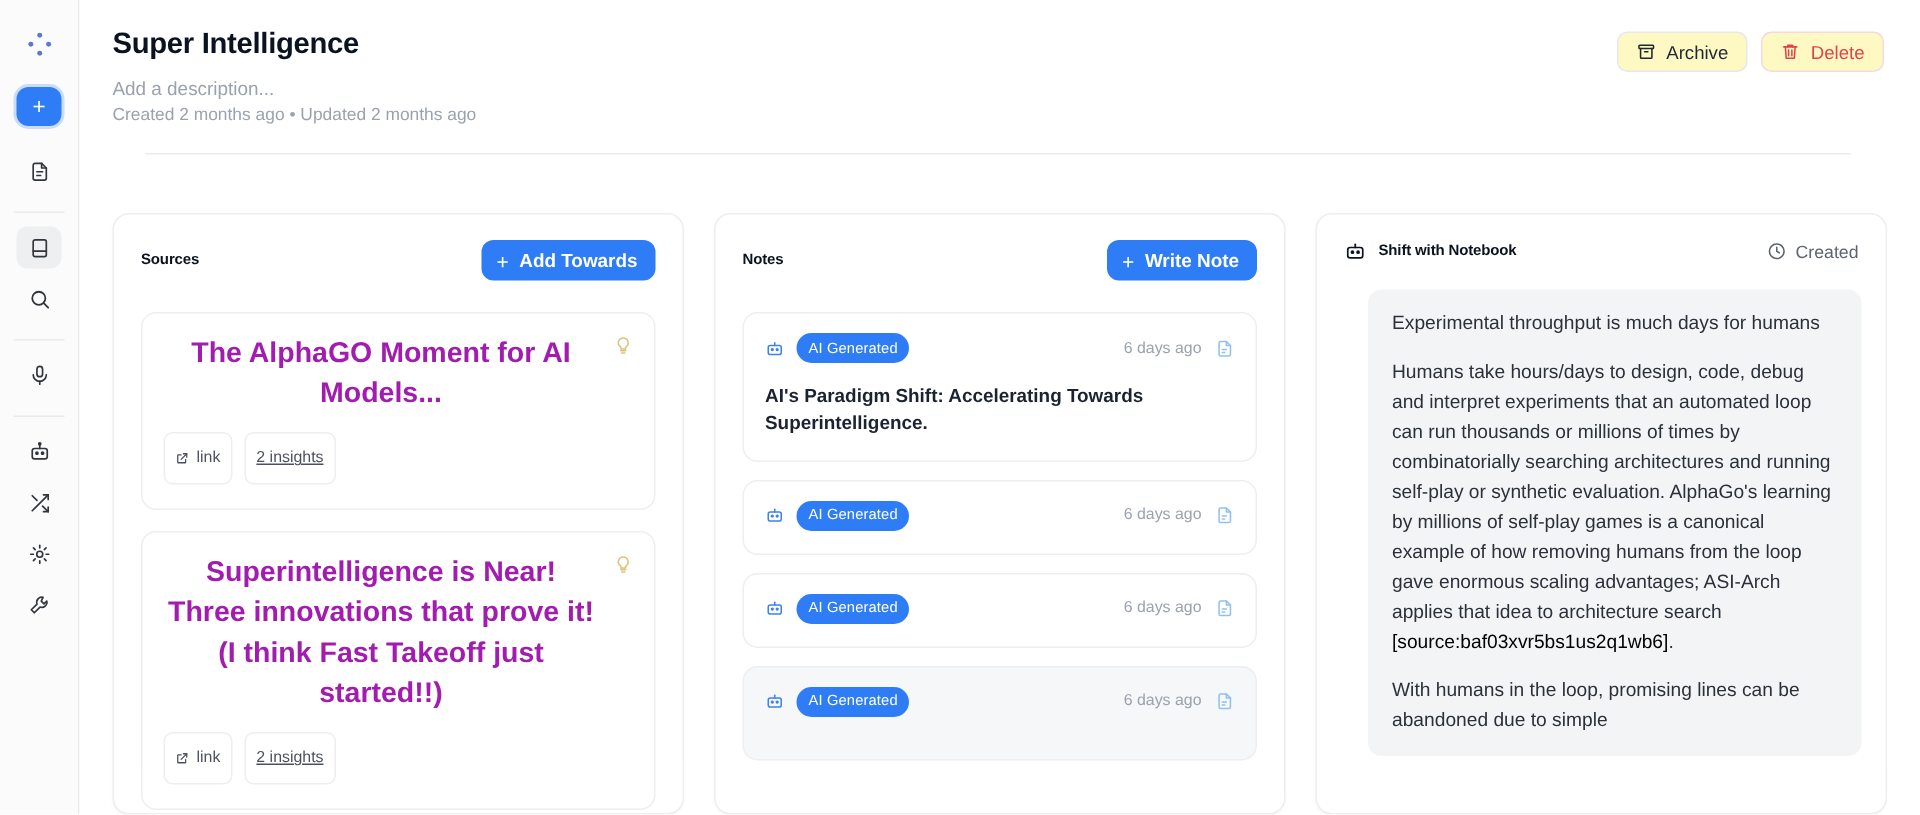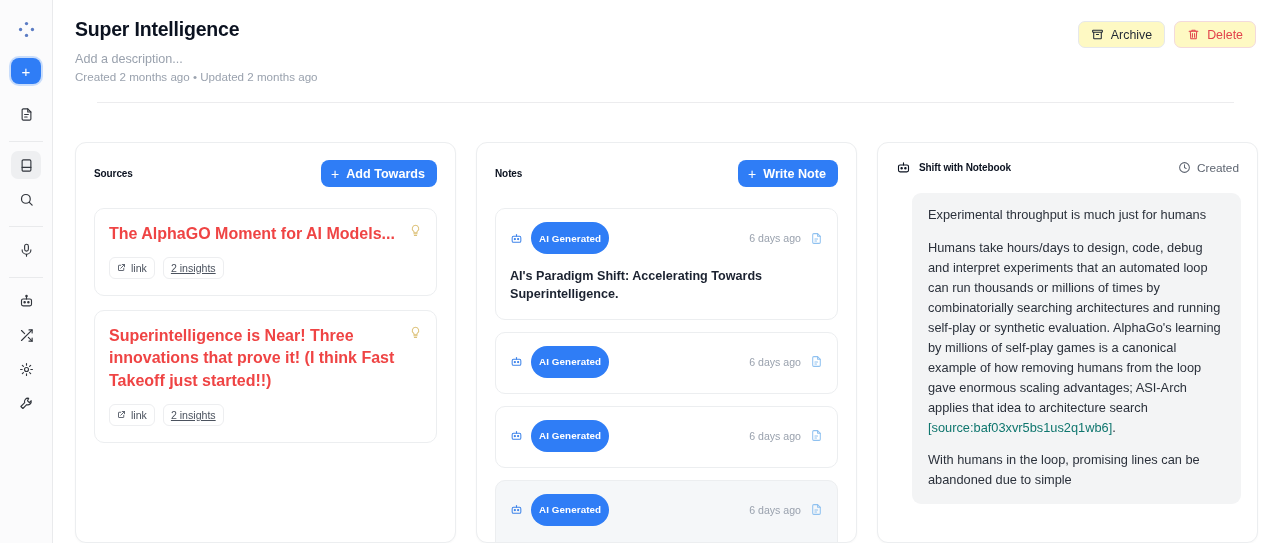--- a/index.html
+++ b/index.html
@@ -90,64 +90,64 @@
   }
   .panel-body { padding: 21px 18px 0 18px; overflow:hidden; flex:1; }
 
   
   .source-card {
     border:1px solid #eceef0; border-radius: 10px;
     padding: 14px 14px 16px 14px; margin-bottom: 14px;
     background:#fff; cursor:pointer;
   }
   .source-top { display:flex; align-items:flex-start; justify-content:space-between; gap:10px; }
-  .source-title { font-size: 16px; font-weight: 600; color:#ef4444; line-height: 1.42; }
+  .source-title { font-size: 19px; font-weight: 600; color:#a21caf; line-height: 1.42; text-align: center; }
   .bulb { flex: 0 0 auto; margin-top: 1px; }
   .chips { display:flex; gap: 8px; margin-top: 11px; }
   .chip {
     display:inline-flex; align-items:center; gap:5px;
     border:1px solid #edeef0; border-radius: 6px;
-    height: 22px; padding: 10px 7px;
+    height: 35px; padding: 10px 7px;
     font-size: 10.6px; color:#4b525e; background:#fff;
   }
   .chip.plain { background:#fff;text-decoration:underline; }
 
   
   .note-card {
     border:1px solid #eceef0; border-radius: 10px;
     padding: 13px 14px 15px 14px; margin-bottom: 12px;
     background:#fff; cursor:pointer;
   }
   .note-card.hover { background:#f5f7f9; }
   .note-top { display:flex; align-items:center; justify-content:space-between; }
   .note-left { display:flex; align-items:center; gap: 8px; }
   .badge-ai {
     display:inline-flex; align-items:center;
     background:#2f7df6; color:#fff;
-    border-radius: 999px; height: 32px; padding: 0 8px;
-    font-size: 9.8px; font-weight: 700; letter-spacing:0.1px;
-  }
-  .note-right { display:flex; align-items:center; gap: 9px; }
+    border-radius: 999px; height: 20px; padding: 0 8px;
+    font-size: 9.8px; font-weight: 400; letter-spacing:0.1px;
+  }
+  .note-right { display:flex; align-items:flex-start; gap: 9px; }
   .note-time { font-size: 10.6px; color:#9aa2ae; }
   .note-title {
     margin-top: 13px; font-size: 12.6px; font-weight: 600;
     color:#1b2230; line-height: 1.45;
   }
 
   
   .chat-body { padding: 18px 16px 0 16px; overflow:hidden; flex:1; }
   .chat-bubble {
     background:#f3f4f5; border-radius: 9px;
     padding: 12px 16px 14px 16px;
     margin-left: 18px;
     font-size: 12.8px; color:#2b313b; line-height: 1.56;
   }
   .chat-bubble p { margin-bottom: 13px; }
   .chat-bubble p:last-child { margin-bottom: 0; }
-  .src-link { color:#0f766e; }
+  .src-link { color:#000000; }
 
   svg { display:block; }
 </style>
 </head>
 <body>
 
 <div class="app">
 
   <div class="sidebar">
     <div class="logo">
@@ -493,21 +493,21 @@
               <svg width="13" height="13" viewBox="0 0 24 24" fill="none" stroke="#5d6470" stroke-width="1.9" stroke-linecap="round" stroke-linejoin="round">
                 <circle cx="12" cy="12" r="9"></circle>
                   <path d="M12 7v5l3.2 2"></path>
               </svg>
             </span>
             <span>Created</span>
           </div>
         </div>
         <div class="chat-body">
           <div class="chat-bubble">
-            <p>Experimental throughput is much just for humans</p>
+            <p>Experimental throughput is much days for humans</p>
             <p><span>Humans take hours/days to design, code, debug and interpret experiments that an automated loop can run thousands or millions of times by combinatorially searching architectures and running self-play or synthetic evaluation. AlphaGo's learning by millions of self-play games is a canonical example of how removing humans from the loop gave enormous scaling advantages; ASI-Arch applies that idea to architecture search </span><span class="src-link">[source:baf03xvr5bs1us2q1wb6]</span><span>.</span></p>
             <p>With humans in the loop, promising lines can be abandoned due to simple</p>
           </div>
         </div>
       </div>
 
     </div>
   </div>
 </div>
 

